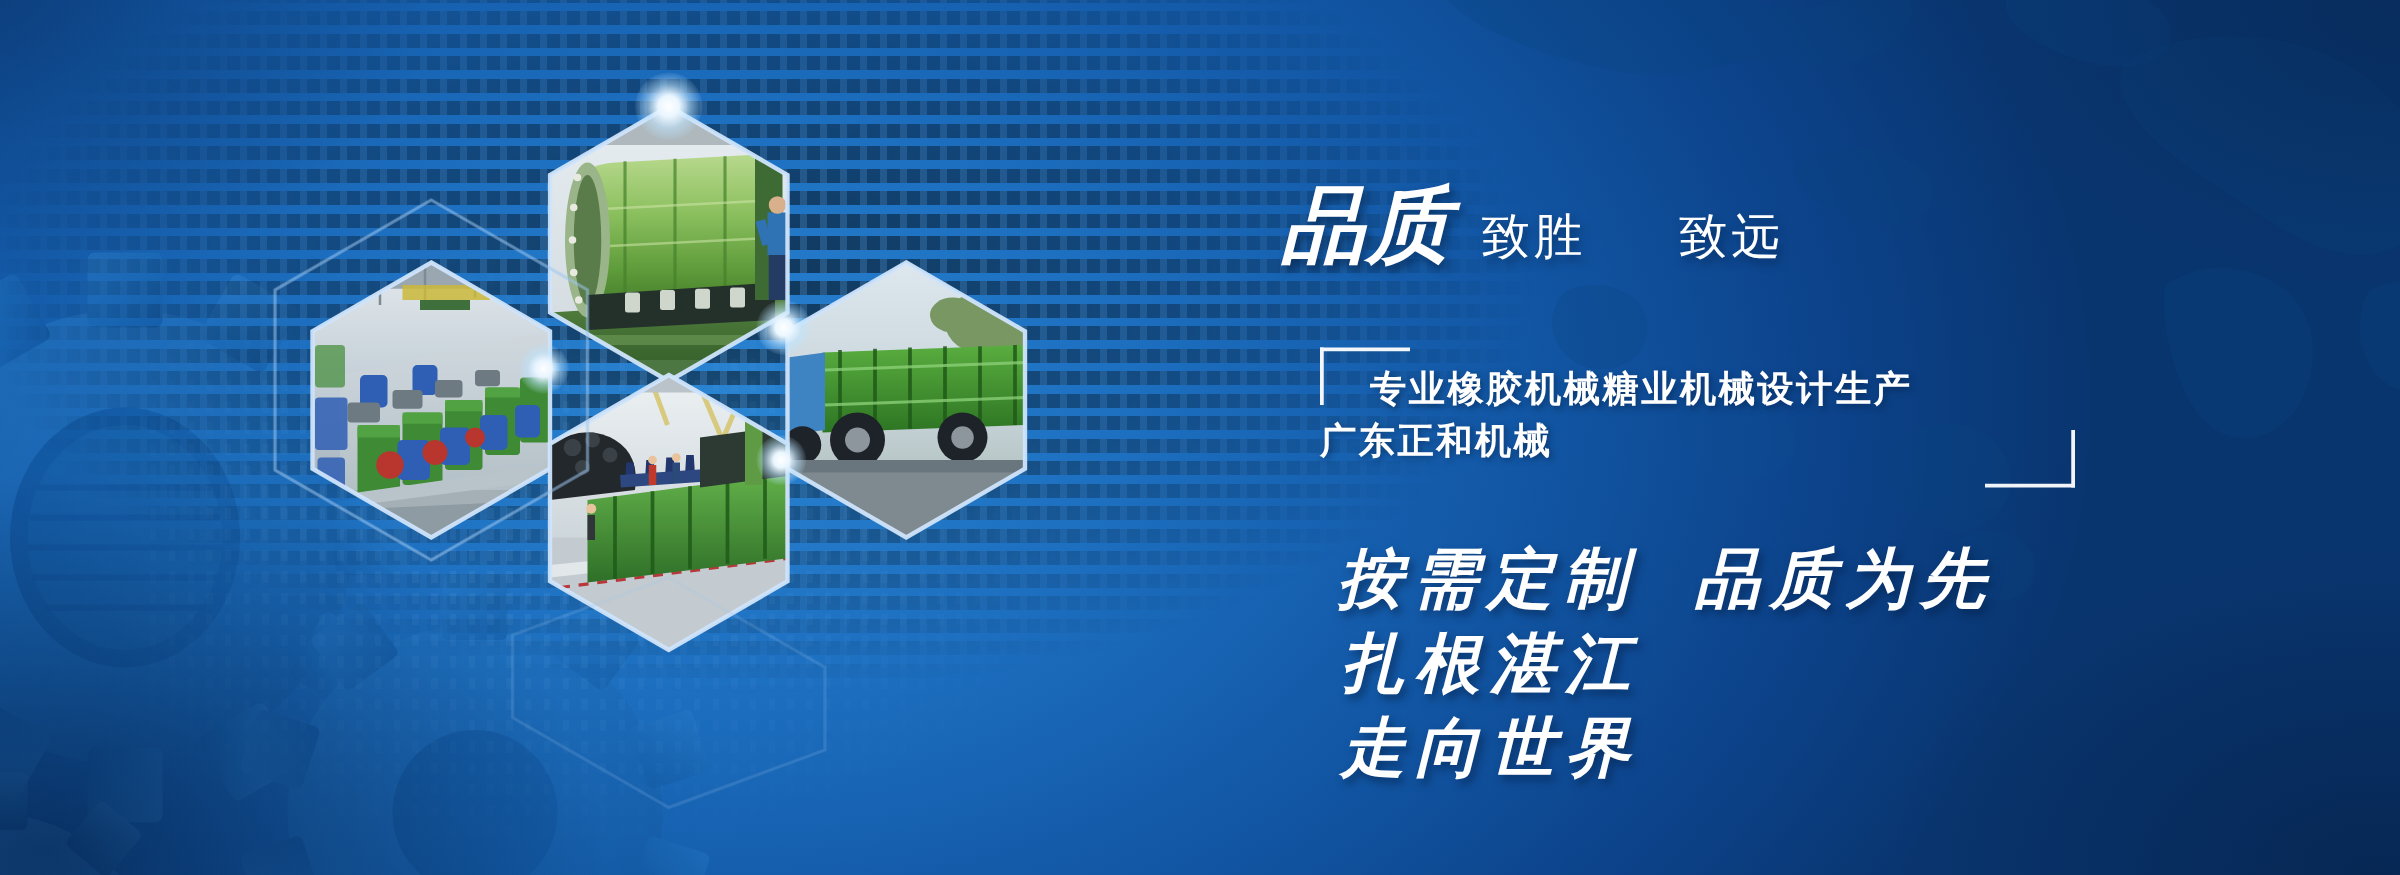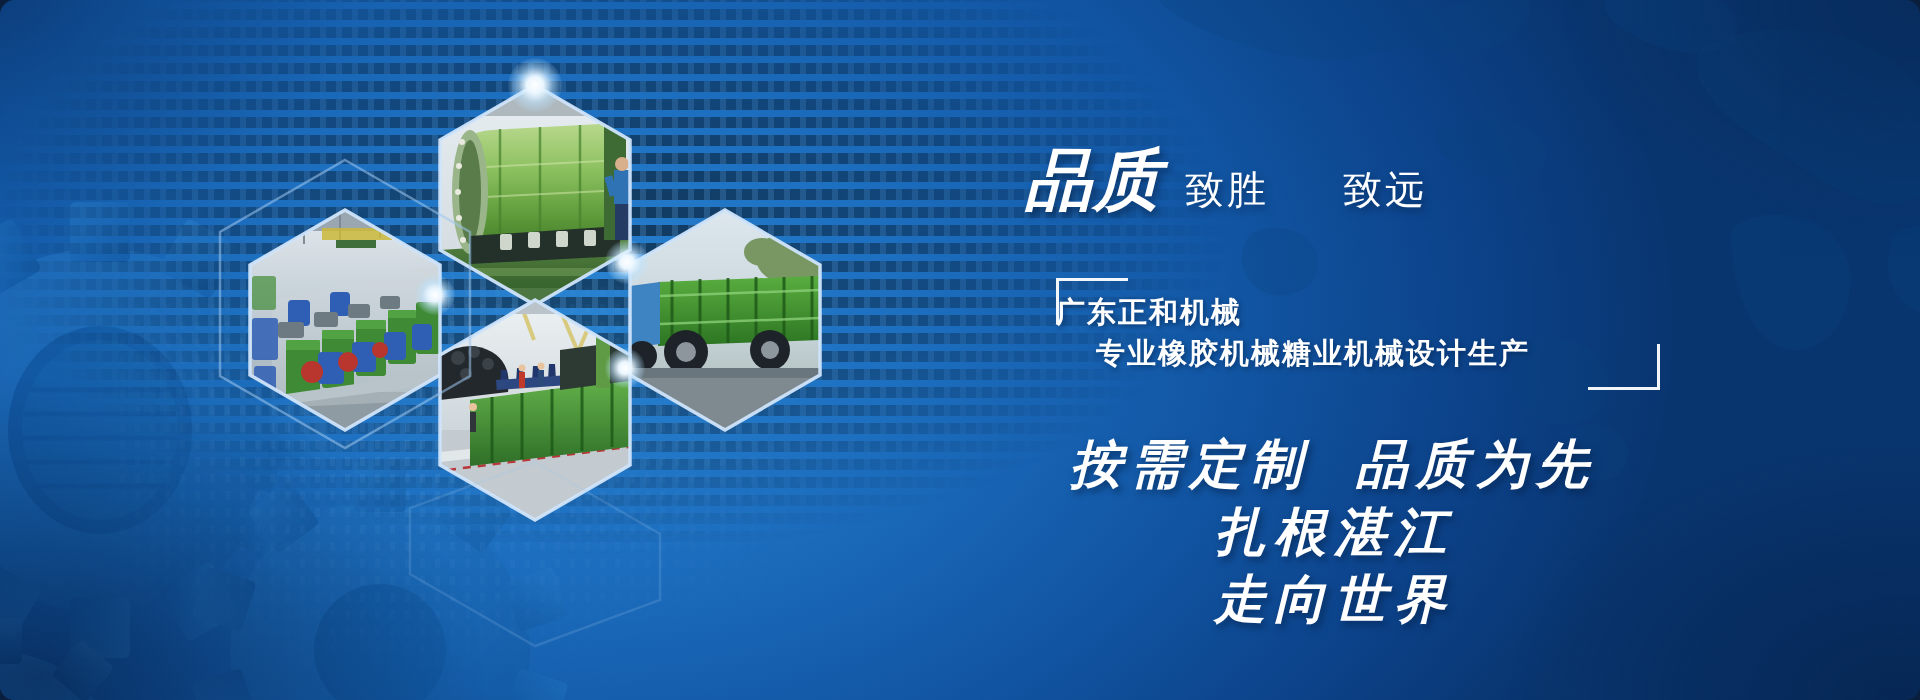--- a/index.html
+++ b/index.html
@@ -8,21 +8,20 @@
 
   .banner{
     position:relative;
     width:1920px;
     height:700px;
     overflow:hidden;
     font-family:"Liberation Sans","DejaVu Sans",sans-serif;
     background:
       radial-gradient(ellipse 1100px 760px at 30% 46%, #2a84d2 0%, #1d6fc0 30%, #1257a5 58%, #0c4289 82%, #09356f 100%),
       linear-gradient(110deg,#0d4a92 0%,#1466b4 38%,#1160ab 62%,#0a3f7f 100%);
-    border-radius: 15px;
   }
 
   
   .vignette{position:absolute;inset:0;pointer-events:none;
     background:
       radial-gradient(ellipse 620px 420px at 2% 97%, rgba(4,30,66,.62) 0%, rgba(4,30,66,0) 72%),
       radial-gradient(ellipse 560px 380px at 99% 100%, rgba(4,28,62,.55) 0%, rgba(4,28,62,0) 70%),
       radial-gradient(ellipse 500px 330px at 100% 0%, rgba(6,34,72,.45) 0%, rgba(6,34,72,0) 72%),
       radial-gradient(ellipse 480px 320px at 0% 0%, rgba(8,40,84,.40) 0%, rgba(8,40,84,0) 72%);
   }
@@ -93,21 +92,21 @@
   .subblock{position:absolute;left:46px;top:292px;width:590px;}
   .sub-line{color:#ffffff;font-size:29px;line-height:1.42;font-weight:700;letter-spacing:2px;
     text-shadow:2px 2px 5px rgba(3,28,62,.5);white-space:nowrap;}
   .sub-line.indent{padding-left:40px;}
   .corner-tl{position:absolute;left:0;top:-14px;width:72px;height:46px;
     border-left:3px solid #ffffff;border-top:3px solid #ffffff;opacity:.95;}
   .corner-br{position:absolute;right:-14px;bottom:-16px;width:72px;height:46px;
     border-right:3px solid #ffffff;border-bottom:3px solid #ffffff;opacity:.95;}
 
   .slogans{position:absolute;left:60px;top:430px;}
-  .slogan-row{display:flex;align-items:center;color:#ffffff;white-space:nowrap;
+  .slogan-row{display:flex;align-items:flex-start;color:#ffffff;white-space:nowrap;
     font-family:"DejaVu Serif","Liberation Serif",serif;
     font-size:52px;font-weight:700;font-style:italic;letter-spacing:8px;line-height:1.30;
     text-shadow:3px 4px 7px rgba(3,28,62,.55);}
   .slogan-gap{width:46px;}
   .slogan-row.row2{padding-left:2px;flex-direction:column;}
 </style>
 </head>
 <body>
 
 <div class="banner">
@@ -517,22 +516,22 @@
     <div class="headline">
       <span class="hl-big">品质</span>
       <span class="hl-sm">致胜</span>
       <span class="hl-gap"></span>
       <span class="hl-sm">致远</span>
     </div>
 
     <div class="subblock">
       <span class="corner-tl"></span>
       <span class="corner-br"></span>
+      <div class="sub-line indent">专业橡胶机械糖业机械设计生产</div>
       <div class="sub-line">广东正和机械</div>
-      <div class="sub-line indent">专业橡胶机械糖业机械设计生产</div>
     </div>
 
     <div class="slogans">
       <div class="slogan-row">
         <span>按需定制</span>
         <span class="slogan-gap"></span>
         <span>品质为先</span>
       </div>
       <div class="slogan-row row2">
         <span>扎根湛江</span>

